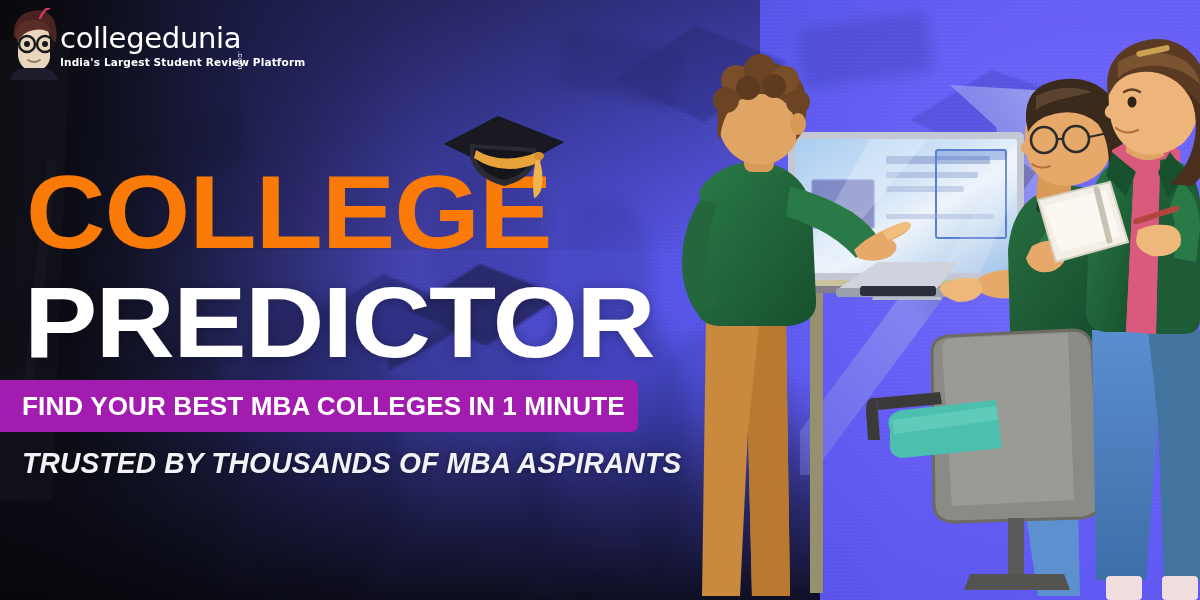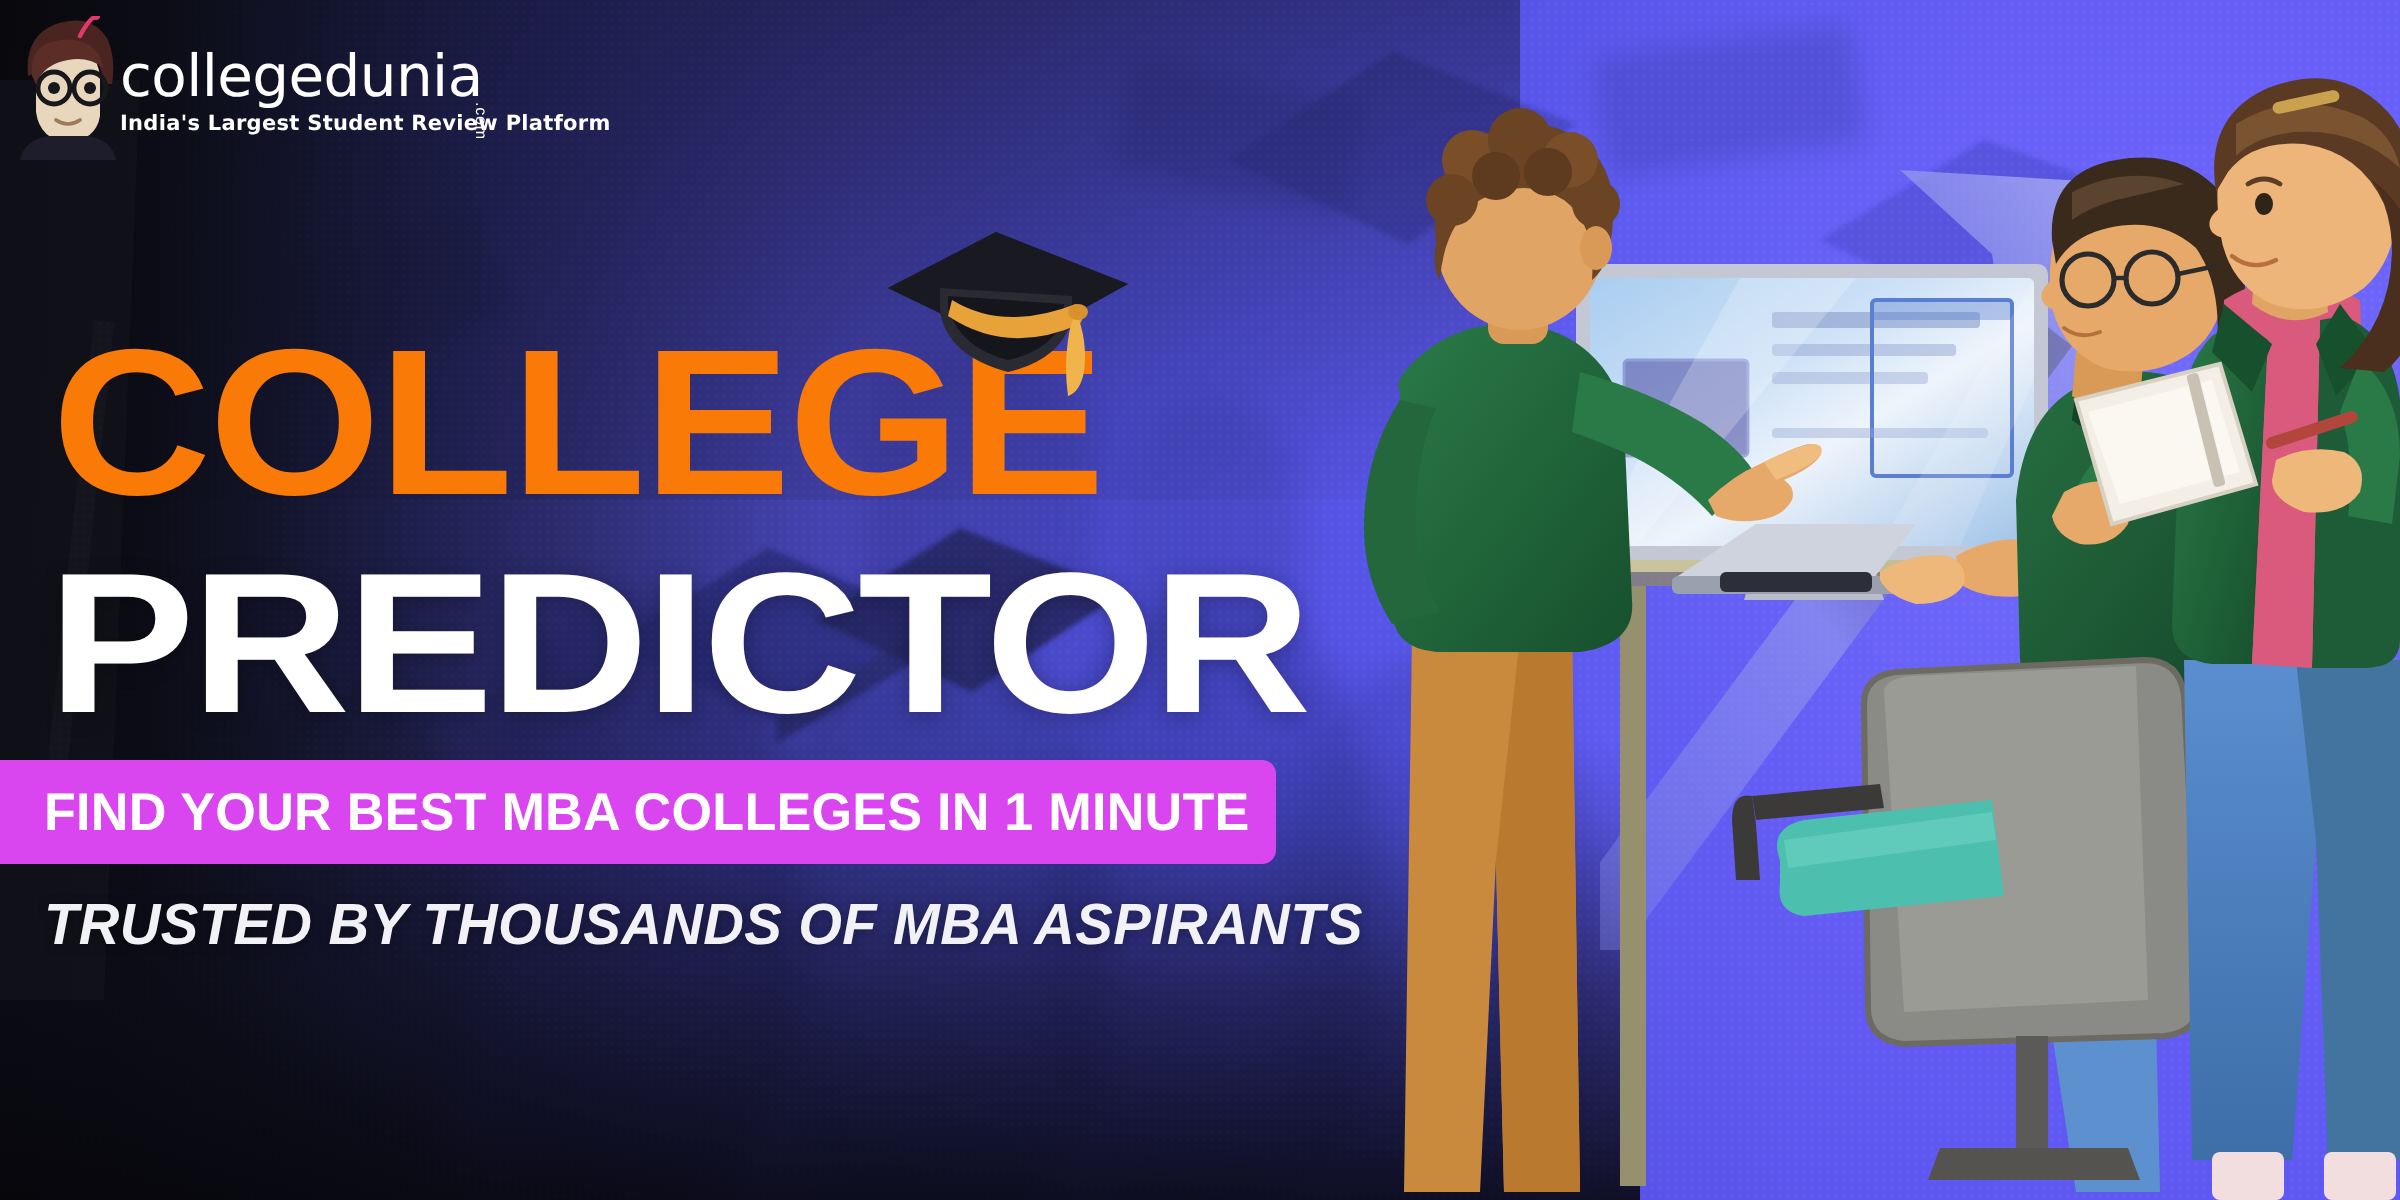--- a/index.html
+++ b/index.html
@@ -94,21 +94,21 @@
     font-size:100px; font-weight:700; color:#ffffff;
     letter-spacing:-1.6px; line-height:1; white-space:nowrap;
     font-family:"Liberation Sans", sans-serif;
     transform:scaleX(1.1); transform-origin:left center;
     text-shadow:0 2px 10px rgba(0,0,0,0.25);
   }
 
   .sub-band {
     position:absolute; left:0; top:380px;
     width:638px; height:52px;
-    background:#d946ef;
+    background:#a21caf;
     border-radius:0 7px 7px 0;
     display:flex; align-items:center;
   }
   .sub-band-text {
     margin-left:22px;
     font-size:26.5px; font-weight:700; color:#ffffff;
     letter-spacing:0.1px; white-space:nowrap;
     font-family:"Liberation Sans", sans-serif;
     transform:scaleX(0.985); transform-origin:left center;
   }

